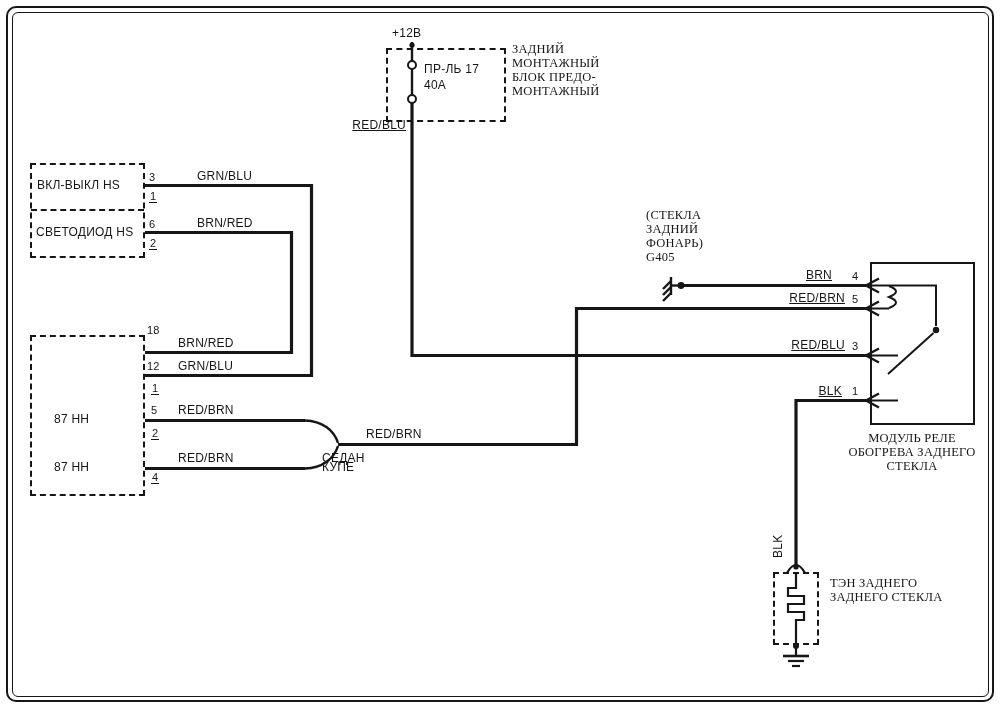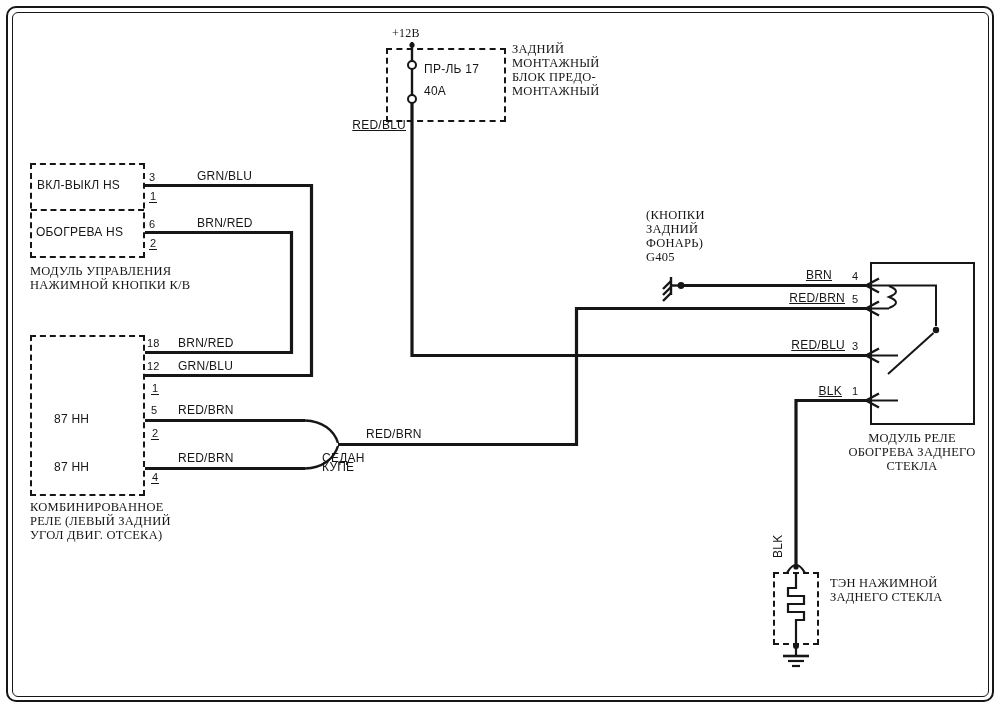--- a/index.html
+++ b/index.html
@@ -127,67 +127,58 @@
       <circle cx="796" cy="567" r="2.6" fill="#161616" stroke="none"></circle>
       <path d="M796,572 L796,588 L788,588 L788,596 L804,596 L804,604 L788,604 L788,612 L804,612 L804,620 L796,620 L796,645" stroke-width="2.2"></path>
       <circle cx="796" cy="646" r="3" fill="#161616" stroke="none"></circle>
       <path d="M796,645 L796,655" stroke-width="2.2"></path>
       <path d="M783,656 L809,656" stroke-width="2.6"></path>
       <path d="M788,661 L804,661" stroke-width="2.2"></path>
       <path d="M792,666 L800,666" stroke-width="2.2"></path>
     </g>
   </svg>
 
-  <div class="t" style="left:392px; top:27px;font-family:Liberation Serif, serif;">+12В</div>
+  <div class="t" style="left:392px; top:27px;">+12В</div>
   <div class="t" style="left:424px; top:63px;">ПР-ЛЬ 17</div>
-  <div class="t" style="left:424px; top:79px;margin-top:6px;">40А</div>
+  <div class="t" style="left:424px; top:79px;">40А</div>
   <div class="t cap" style="left:512px; top:42px;">
     <span class="ln">ЗАДНИЙ</span>
     <span class="ln">МОНТАЖНЫЙ</span>
     <span class="ln">БЛОК ПРЕДО-</span>
     <span class="ln">МОНТАЖНЫЙ</span>
   </div>
   <div class="t right" style="left:336px; top:119px; width:70px;">RED/BLU</div>
 
   <div class="t" style="left:37px; top:179px;">ВКЛ-ВЫКЛ HS</div>
-  <div class="t" style="left:36px; top:226px;">ОБОГРЕВА HS</div>
+  <div class="t" style="left:36px; top:226px;">СВЕТОДИОД HS</div>
   <div class="t pin" style="left:149px; top:171px;">3</div>
   <div class="t pin" style="left:149px; top:190px;"><span class="u">1</span></div>
   <div class="t pin" style="left:149px; top:218px;">6</div>
   <div class="t pin" style="left:149px; top:237px;"><span class="u">2</span></div>
   <div class="t" style="left:197px; top:170px;">GRN/BLU</div>
   <div class="t" style="left:197px; top:217px;">BRN/RED</div>
-  <div class="t cap" style="left:30px; top:264px;">
-    <span class="ln">МОДУЛЬ УПРАВЛЕНИЯ</span>
-    <span class="ln">НАЖИМНОЙ КНОПКИ К/В</span>
-  </div>
-
-  <div class="t pin" style="left:147px; top:337px;">18</div>
+
+  <div class="t pin" style="left:147px; top:324px;">18</div>
   <div class="t" style="left:178px; top:337px;">BRN/RED</div>
   <div class="t pin" style="left:147px; top:360px;">12</div>
   <div class="t" style="left:178px; top:360px;">GRN/BLU</div>
   <div class="t pin" style="left:151px; top:382px;"><span class="u">1</span></div>
   <div class="t" style="left:54px; top:413px;">87 НН</div>
   <div class="t pin" style="left:151px; top:404px;">5</div>
   <div class="t" style="left:178px; top:404px;">RED/BRN</div>
   <div class="t pin" style="left:151px; top:427px;"><span class="u">2</span></div>
   <div class="t" style="left:54px; top:461px;">87 НН</div>
   <div class="t" style="left:178px; top:452px;">RED/BRN</div>
   <div class="t pin" style="left:151px; top:471px;"><span class="u">4</span></div>
   <div class="t" style="left:322px; top:413px;margin-top:39px;">СЕДАН</div>
   <div class="t" style="left:322px; top:461px;">КУПЕ</div>
   <div class="t" style="left:366px; top:428px;">RED/BRN</div>
-  <div class="t cap" style="left:30px; top:500px;">
-    <span class="ln">КОМБИНИРОВАННОЕ</span>
-    <span class="ln">РЕЛЕ (ЛЕВЫЙ ЗАДНИЙ</span>
-    <span class="ln">УГОЛ ДВИГ. ОТСЕКА)</span>
-  </div>
 
   <div class="t cap" style="left:646px; top:208px;">
-    <span class="ln">(КНОПКИ</span>
+    <span class="ln">(СТЕКЛА</span>
     <span class="ln">ЗАДНИЙ</span>
     <span class="ln">ФОНАРЬ)</span>
     <span class="ln">G405</span>
   </div>
   <div class="t right" style="left:792px; top:269px; width:40px;">BRN</div>
 
   <div class="t right" style="left:749px; top:292px; width:96px;">RED/BRN</div>
   <div class="t right" style="left:749px; top:339px; width:96px;">RED/BLU</div>
   <div class="t right" style="left:802px; top:385px; width:40px;">BLK</div>
   <div class="t pin" style="left:852px; top:270px;">4</div>
@@ -195,17 +186,17 @@
   <div class="t pin" style="left:852px; top:340px;">3</div>
   <div class="t pin" style="left:852px; top:385px;">1</div>
   <div class="t cap center" style="left:822px; top:431px; width:180px;">
     <span class="ln">МОДУЛЬ РЕЛЕ</span>
     <span class="ln">ОБОГРЕВА ЗАДНЕГО</span>
     <span class="ln">СТЕКЛА</span>
   </div>
 
   <div class="t vrot" style="left:772px; top:558px;">BLK</div>
   <div class="t cap" style="left:830px; top:576px;">
-    <span class="ln">ТЭН НАЖИМНОЙ</span>
+    <span class="ln">ТЭН ЗАДНЕГО</span>
     <span class="ln">ЗАДНЕГО СТЕКЛА</span>
   </div>
 
 </div>
 
 </body></html>

